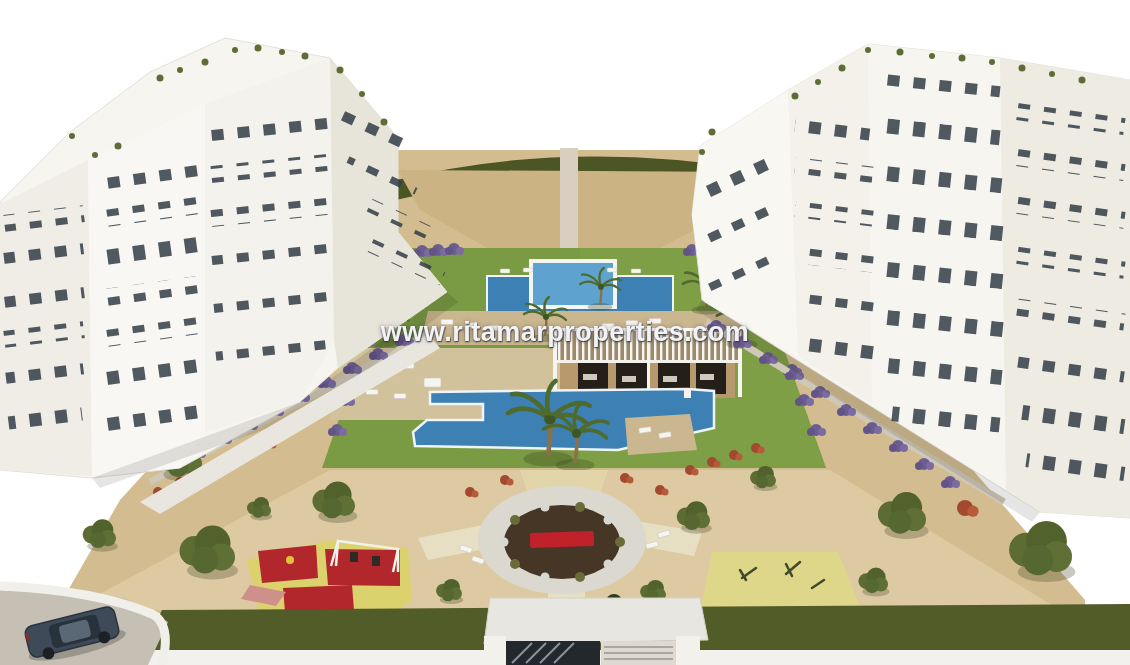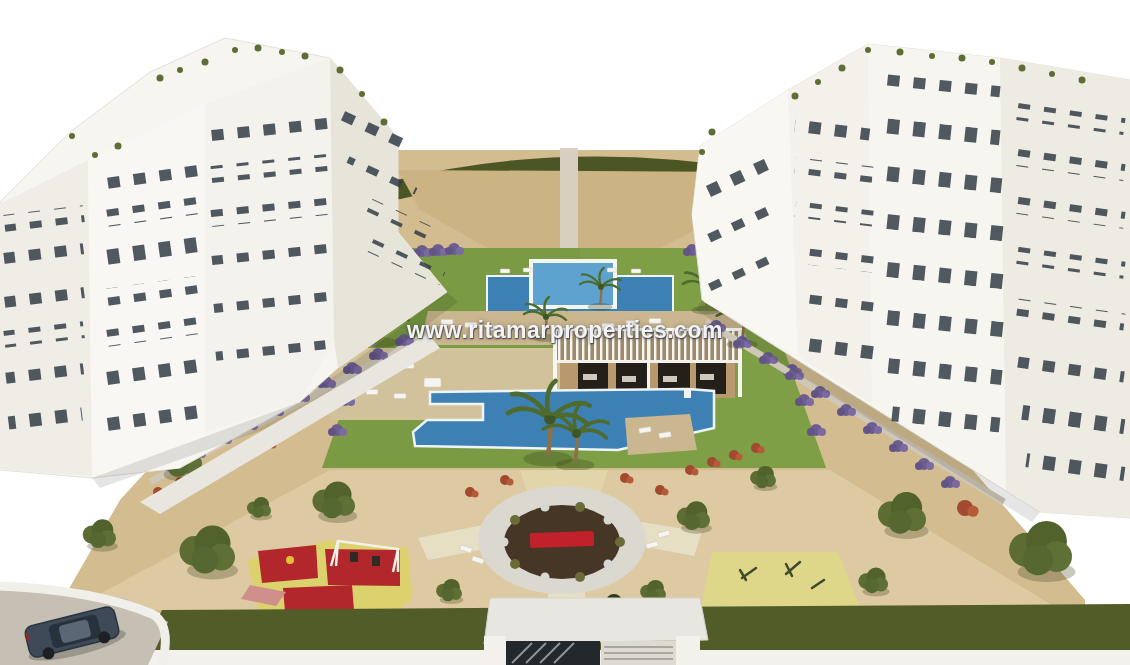--- a/index.html
+++ b/index.html
@@ -1,20 +1,20 @@
 <!DOCTYPE html>
 <html><head>
 <meta charset="utf-8">
 <style>
   html,body{margin:0;padding:0;background:#ffffff;}
   .stage{position:relative;width:1130px;height:665px;overflow:hidden;background:#ffffff;font-family:"Liberation Sans",sans-serif;}
   .stage svg{position:absolute;left:0;top:0;}
   .watermark{
     position:absolute;left:0;right:0;top:317px;margin:0 auto;width:max-content;
-    font-family:"Liberation Sans",sans-serif;font-weight:700;font-size:23px;letter-spacing:.5px;
+    font-family:"Liberation Sans",sans-serif;font-weight:700;font-size:27px;letter-spacing:.5px;
     color:rgba(252,252,255,.95);
     text-shadow:0 1px 2px rgba(45,45,50,.75),0 0 5px rgba(70,70,80,.45),1px 1px 0 rgba(60,60,60,.5);
     user-select:none;pointer-events:none;z-index:5;
   }
 </style>
 </head>
 <body>
 
 <div class="stage">
 <svg width="1130" height="665" viewBox="0 0 1130 665" xmlns="http://www.w3.org/2000/svg">

